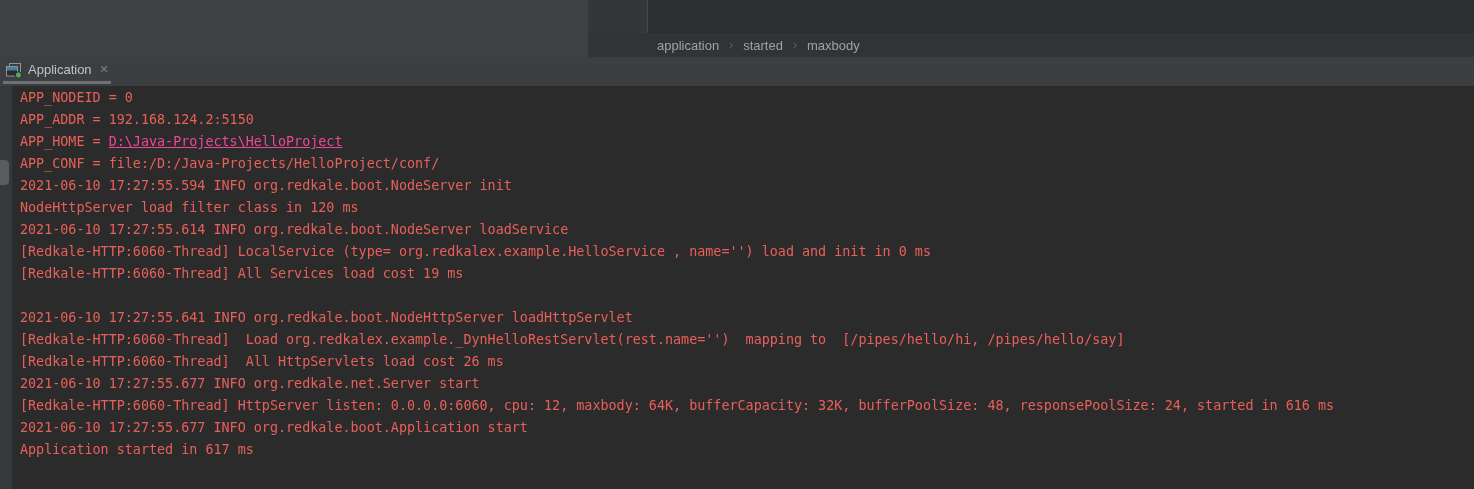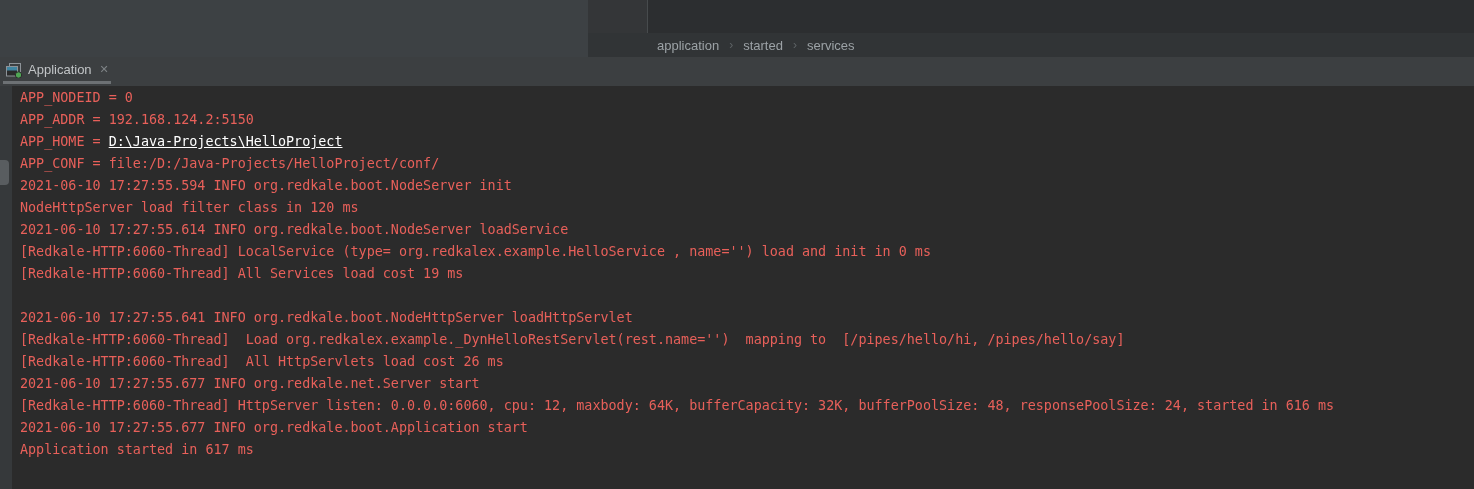--- a/index.html
+++ b/index.html
@@ -46,36 +46,36 @@
     position:absolute;left:0;top:74px;width:9px;height:25px;
     background:#595d60;border-radius:0 4px 4px 0;
   }
   .lines{
     position:absolute;left:20px;top:1px;
     font-family:"DejaVu Sans Mono","Liberation Mono",monospace;
     font-size:13.4px;line-height:22px;color:#e8605a;
     white-space:pre;
   }
   .line{height:22px;}
-  .file-link{color:#ffffff;text-decoration:underline;cursor:pointer;}
+  .file-link{color:#ec4899;text-decoration:underline;cursor:pointer;}
 </style>
 </head>
 <body>
 
 <div class="abs top-left-panel"></div>
 <div class="abs top-mid-pane"></div>
 <div class="abs pane-divider"></div>
 <div class="abs top-right-pane"></div>
 
 <div class="abs breadcrumb-bar" id="breadcrumbs">
     <span class="crumb">application</span>
     <span class="crumb-sep">›</span>
     <span class="crumb">started</span>
     <span class="crumb-sep">›</span>
-    <span class="crumb">services</span>
+    <span class="crumb">maxbody</span>
   </div>
 
 <div class="abs tabbar">
   <div class="tab">
     <span class="tab-icon">
       <svg width="18" height="16" viewBox="0 0 18 16">
         <rect x="4.5" y="1.5" width="11" height="9" fill="none" stroke="#8d9398"></rect>
         <rect x="1.5" y="4.5" width="11" height="9.5" fill="#2b2b2b" stroke="#8d9398"></rect>
         <rect x="2" y="5" width="10" height="3.5" fill="#3f84a0"></rect>
         <circle cx="13.5" cy="13" r="3.2" fill="#4fa654" stroke="#2b2b2b" stroke-width="1"></circle>

